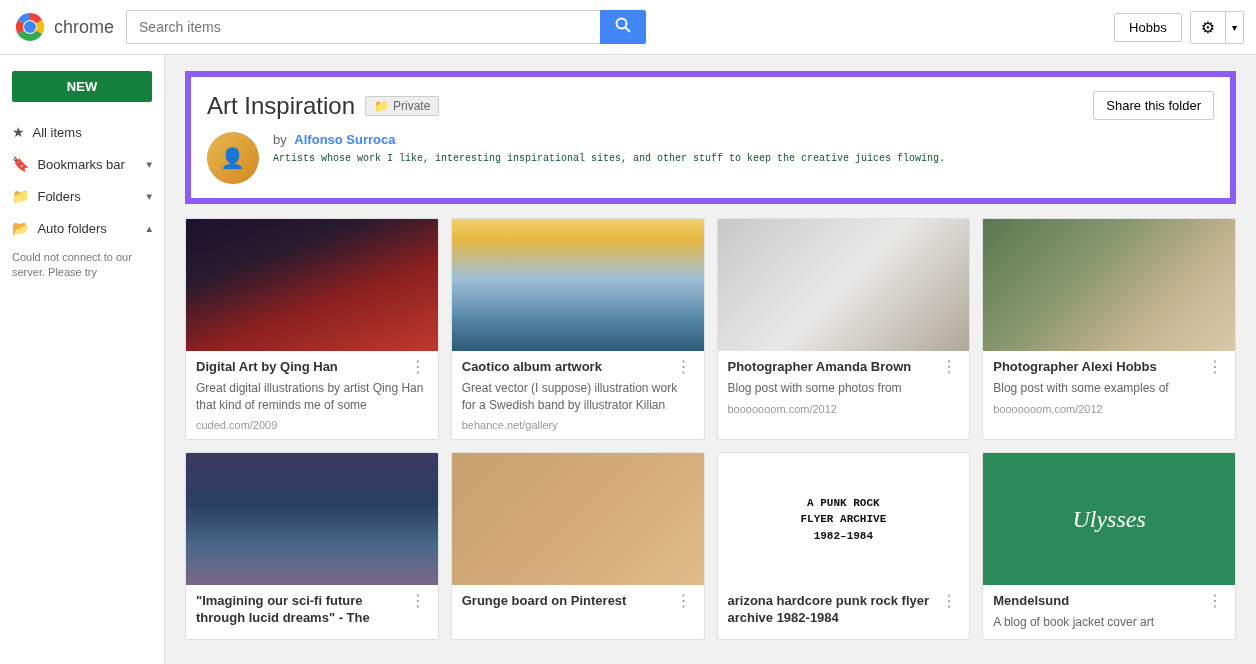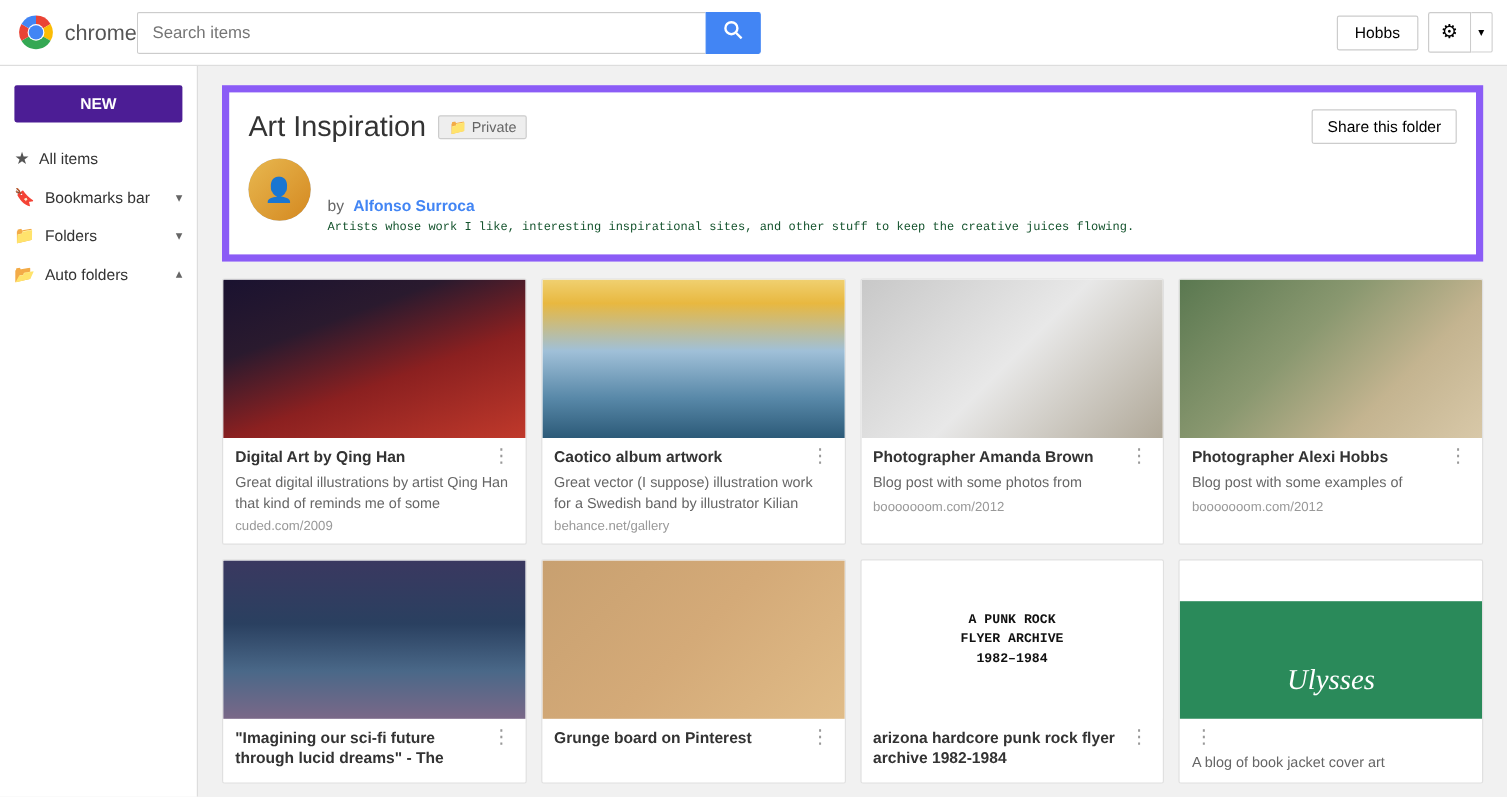--- a/index.html
+++ b/index.html
@@ -6,20 +6,21 @@
     body { font-family: Arial, sans-serif; background: #f1f1f1; font-size: 13px; color: #333; width: 1256px; height: 664px; overflow: hidden; }
 
     
     #header {
       background: #fff;
       height: 55px;
       display: flex;
       align-items: center;
       padding: 0 12px;
       border-bottom: 1px solid #ddd;
+      gap: 12px;
     }
     #chrome-logo {
       display: flex;
       align-items: center;
       gap: 6px;
       min-width: 100px;
     }
     .chrome-svg { width: 36px; height: 36px; }
     #chrome-label { font-size: 18px; color: #555; font-weight: 300; }
 
@@ -88,21 +89,21 @@
     
     #sidebar {
       width: 165px;
       background: #fff;
       border-right: 1px solid #ddd;
       padding: 8px 0;
       overflow-y: auto;
       flex-shrink: 0;
     }
     #new-btn {
-      background: #4c1d95;
+      background: #15803d;
       color: #fff;
       border: none;
       padding: 8px 24px;
       margin: 8px 12px 14px 12px;
       cursor: pointer;
       font-weight: bold;
       font-size: 13px;
       border-radius: 2px;
       width: calc(100% - 24px);
     }
@@ -183,21 +184,21 @@
       height: 52px;
       border-radius: 50%;
       background: #bbb;
       overflow: hidden;
       flex-shrink: 0;
       display: flex;
       align-items: center;
       justify-content: center;
       font-size: 22px;
     }
-    #folder-info { flex: 1; margin-top: 32px; }
+    #folder-info { flex: 1; }
     #author-row { font-size: 13px; color: #666; margin-bottom: 4px; }
     #author-name { color: #4285f4; font-weight: bold; }
     #folder-description { font-size: 10px; color: #14532d; line-height: 1.5; font-family: Liberation Mono, monospace; }
 
     
     #items-grid {
       display: grid;
       grid-template-columns: repeat(4, 1fr);
       gap: 12px;
     }
@@ -340,20 +341,21 @@
       <span class="sidebar-item-label">Folders</span>
       <span class="sidebar-chevron">▾</span>
     </div>
 
     <div class="sidebar-item">
       <span class="sidebar-icon">📂</span>
       <span class="sidebar-item-label">Auto folders</span>
       <span class="sidebar-chevron">▴</span>
     </div>
 
+    <div class="sidebar-error">Could not connect to our server. Please try</div>
   </div>
 
   <div id="main">
 
     <div id="folder-header">
       <div id="folder-title-row">
         <div id="folder-title-left">
           <h1 id="folder-title">Art Inspiration</h1>
           <div class="private-badge">
             <span style="font-size:12px;">📁</span>
@@ -451,26 +453,27 @@
     <div class="item-body">
       <div class="item-title-row">
         <div class="item-title">arizona hardcore punk rock flyer archive 1982-1984</div>
         <span class="item-menu-btn">⋮</span>
       </div>
 
     </div>
   </div>
         <div class="item-card">
     <div class="item-thumbnail">
-            <div style="width:100%;height:100%;background:#2a8a5a;display:flex;align-items:center;justify-content:center;margin-top:34px;">
+            <div style="width:100%;height:100%;background:#2a8a5a;display:flex;align-items:center;justify-content:center;">
       <div style="font-family:Georgia,serif;color:#fff;font-size:24px;font-style:italic;">Ulysses</div>
     </div>
           </div>
     <div class="item-body">
       <div class="item-title-row">
+        <div class="item-title">Mendelsund</div>
         <span class="item-menu-btn">⋮</span>
       </div>
       <div class="item-desc">A blog of book jacket cover art</div>
 
     </div>
   </div>
       </div>
 
   </div>
 </div>

